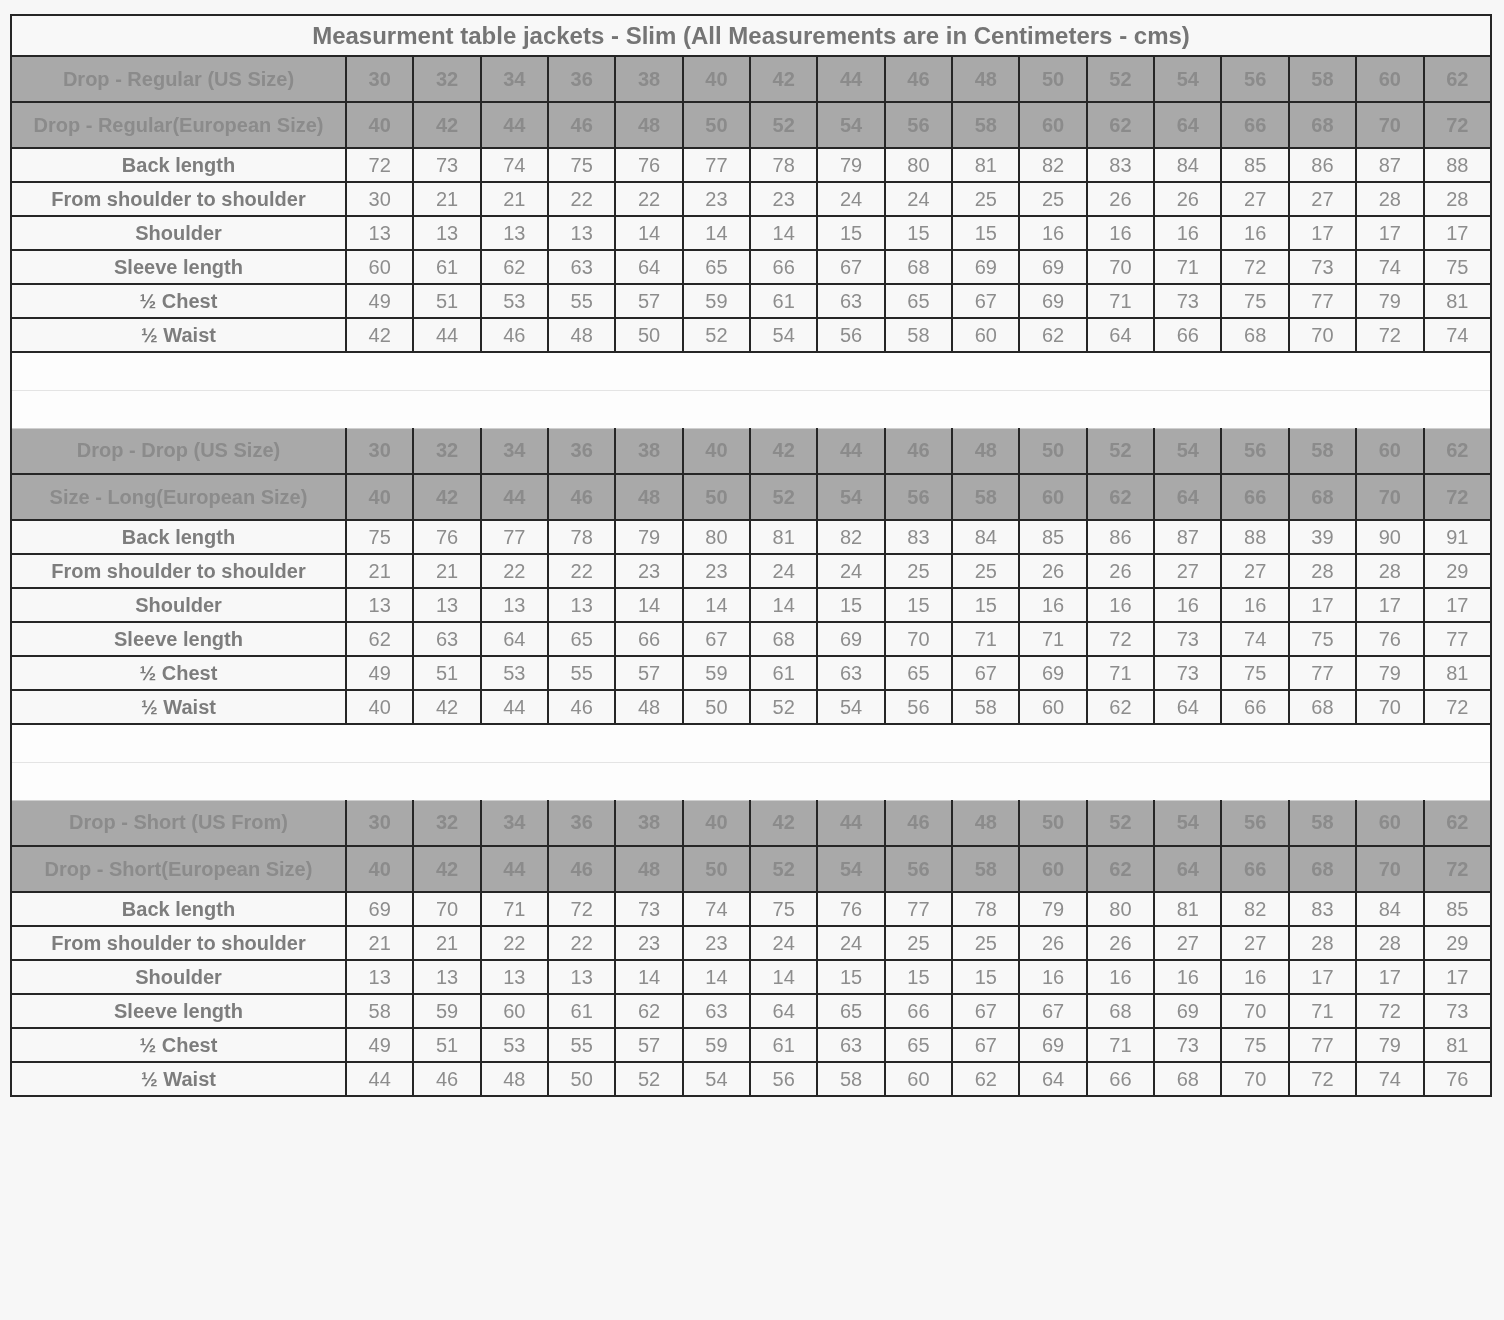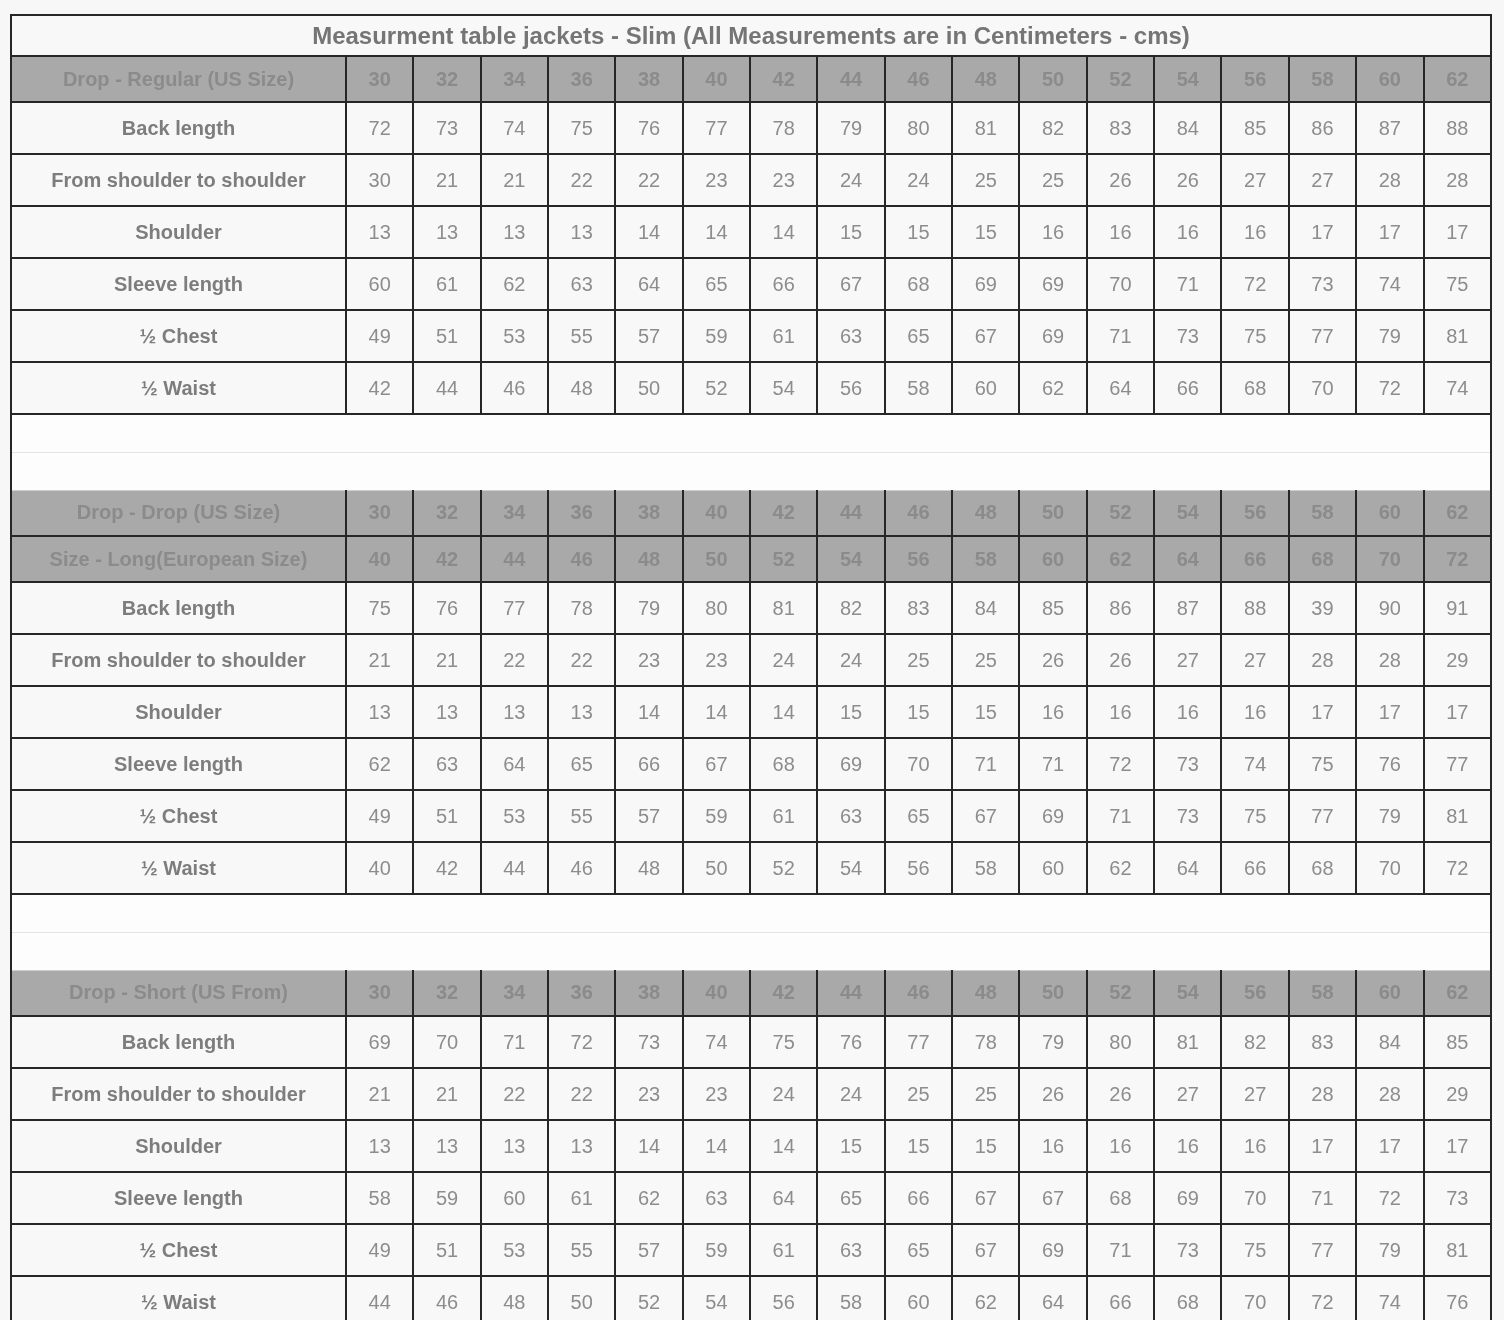--- a/index.html
+++ b/index.html
@@ -39,21 +39,21 @@
   tr.header-row { height: 46px; margin-left: 8px; }
   tr.header-row td {
     background: #a9a9a9;
     color: #8b8b8b;
     font-weight: bold;
     font-size: 20px;
   }
   tr.header-row td.label-cell {
     color: #8b8b8b;
   }
-  tr.data-row { height: 52px; }
+  tr.data-row { height: 34px; }
   tr.data-row td {
     background: #f8f8f8;
   }
   td.label-cell {
     font-weight: bold;
     font-size: 20px;
     color: #7d7d7d;
   }
   td.value-cell {
     font-size: 20px;
@@ -104,20 +104,40 @@
           <td class="value-cell">46</td>
           <td class="value-cell">48</td>
           <td class="value-cell">50</td>
           <td class="value-cell">52</td>
           <td class="value-cell">54</td>
           <td class="value-cell">56</td>
           <td class="value-cell">58</td>
           <td class="value-cell">60</td>
           <td class="value-cell">62</td>
         </tr>
+        <tr class="header-row">
+          <td class="label-cell">Drop - Regular(European Size)</td>
+          <td class="value-cell">40</td>
+          <td class="value-cell">42</td>
+          <td class="value-cell">44</td>
+          <td class="value-cell">46</td>
+          <td class="value-cell">48</td>
+          <td class="value-cell">50</td>
+          <td class="value-cell">52</td>
+          <td class="value-cell">54</td>
+          <td class="value-cell">56</td>
+          <td class="value-cell">58</td>
+          <td class="value-cell">60</td>
+          <td class="value-cell">62</td>
+          <td class="value-cell">64</td>
+          <td class="value-cell">66</td>
+          <td class="value-cell">68</td>
+          <td class="value-cell">70</td>
+          <td class="value-cell">72</td>
+        </tr>
         <tr class="data-row">
           <td class="label-cell">Back length</td>
           <td class="value-cell">72</td>
           <td class="value-cell">73</td>
           <td class="value-cell">74</td>
           <td class="value-cell">75</td>
           <td class="value-cell">76</td>
           <td class="value-cell">77</td>
           <td class="value-cell">78</td>
           <td class="value-cell">79</td>
@@ -416,20 +436,40 @@
           <td class="value-cell">46</td>
           <td class="value-cell">48</td>
           <td class="value-cell">50</td>
           <td class="value-cell">52</td>
           <td class="value-cell">54</td>
           <td class="value-cell">56</td>
           <td class="value-cell">58</td>
           <td class="value-cell">60</td>
           <td class="value-cell">62</td>
         </tr>
+        <tr class="header-row">
+          <td class="label-cell">Drop - Short(European Size)</td>
+          <td class="value-cell">40</td>
+          <td class="value-cell">42</td>
+          <td class="value-cell">44</td>
+          <td class="value-cell">46</td>
+          <td class="value-cell">48</td>
+          <td class="value-cell">50</td>
+          <td class="value-cell">52</td>
+          <td class="value-cell">54</td>
+          <td class="value-cell">56</td>
+          <td class="value-cell">58</td>
+          <td class="value-cell">60</td>
+          <td class="value-cell">62</td>
+          <td class="value-cell">64</td>
+          <td class="value-cell">66</td>
+          <td class="value-cell">68</td>
+          <td class="value-cell">70</td>
+          <td class="value-cell">72</td>
+        </tr>
         <tr class="data-row">
           <td class="label-cell">Back length</td>
           <td class="value-cell">69</td>
           <td class="value-cell">70</td>
           <td class="value-cell">71</td>
           <td class="value-cell">72</td>
           <td class="value-cell">73</td>
           <td class="value-cell">74</td>
           <td class="value-cell">75</td>
           <td class="value-cell">76</td>

